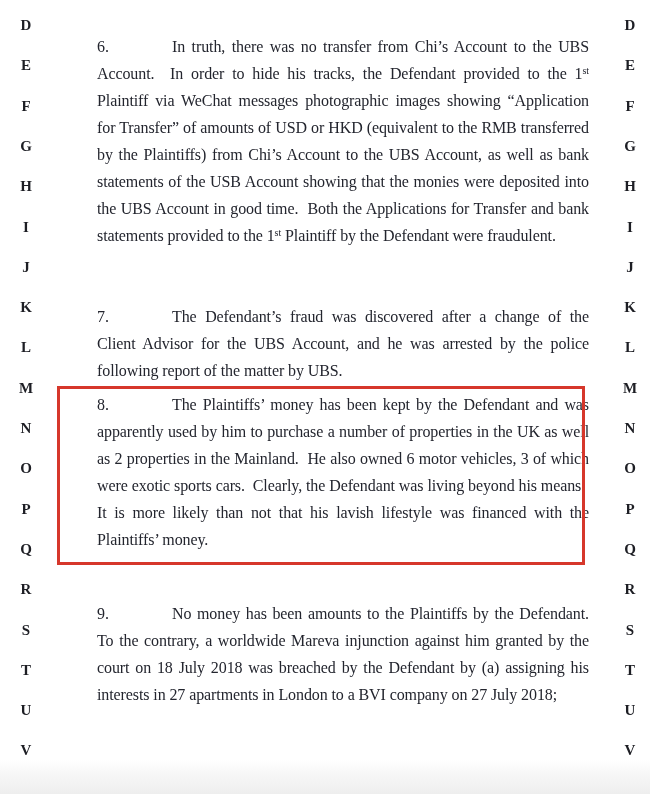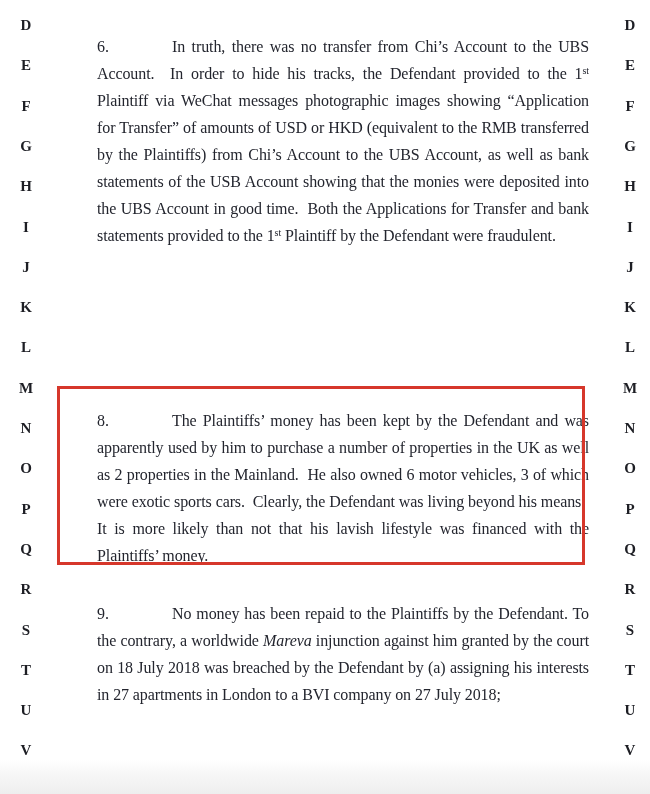--- a/index.html
+++ b/index.html
@@ -38,33 +38,33 @@
     width: 492px;
     margin: 11px;
     font-size: 16px;
     line-height: 27px;
     letter-spacing: -0.1px;
     text-align: justify;
     color: inherit;
   }
   .p6 { top: 22px; }
   .p7 { top: 292px; }
-  .p8 { top: 396px; }
+  .p8 { top: 380px; }
   .p9 { top: 589px; }
   .pnum {
     display: inline-block;
     width: 75px;
   }
   .sup {
     font-size: 10px;
     line-height: 10px;
     position: relative;
     top: -5px;
   }
-  .italic { font-style: italic; }
+  .italic { }
   
   .red-box {
     position: absolute;
     left: 57px;
     top: 386px;
     width: 528px;
     height: 179px;
     border: 3px solid #d6372b;
     box-sizing: border-box;
     background: transparent;
@@ -122,22 +122,23 @@
       <span class="mletter" style="top: 540.9px; color: rgb(29, 30, 36);">Q</span>
       <span class="mletter" style="top: 581.2px; color: rgb(29, 30, 36);">R</span>
       <span class="mletter" style="top: 621.5px; color: rgb(29, 30, 36);">S</span>
       <span class="mletter" style="top: 661.8px; color: rgb(29, 30, 36);">T</span>
       <span class="mletter" style="top: 702.1px; color: rgb(29, 30, 36);">U</span>
       <span class="mletter" style="top: 742.4px; color: rgb(29, 30, 36);">V</span>
     </div>
 
   <p class="para p6"><span class="pnum">6.</span><span>In truth, there was no transfer from Chi’s Account to the UBS Account.&nbsp; In order to hide his tracks, the Defendant provided to the 1</span><span class="sup">st</span><span> Plaintiff via WeChat messages photographic images showing “Application for Transfer” of amounts of USD or HKD (equivalent to the RMB transferred by the Plaintiffs) from Chi’s Account to the UBS Account, as well as bank statements of the USB Account showing that the monies were deposited into the UBS Account in good time.&nbsp; Both the Applications for Transfer and bank statements provided to the 1</span><span class="sup">st</span><span> Plaintiff by the Defendant were fraudulent.</span></p>
 
+  <p class="para p7"><span class="pnum">7.</span><span>The Defendant’s fraud was discovered after a change of the Client Advisor for the UBS Account, and he was arrested by the police following report of the matter by UBS.</span></p>
 
   <p class="para p8"><span class="pnum">8.</span><span>The Plaintiffs’ money has been kept by the Defendant and was apparently used by him to purchase a number of properties in the UK as well as 2 properties in the Mainland.&nbsp; He also owned 6 motor vehicles, 3 of which were exotic sports cars.&nbsp; Clearly, the Defendant was living beyond his means.&nbsp; It is more likely than not that his lavish lifestyle was financed with the Plaintiffs’ money.</span></p>
 
-  <p class="para p9"><span class="pnum">9.</span><span>No money has been repaid to the Plaintiffs by the Defendant. To the contrary, a worldwide </span><span class="italic">Mareva</span><span> injunction against him granted by the court on 18 July 2018 was breached by the Defendant by (a) assigning his interests in 27 apartments in London to a BVI company on 27 July 2018;</span></p>
+  <p class="para p9"><span class="pnum">9.</span><span>No money has been amounts to the Plaintiffs by the Defendant. To the contrary, a worldwide </span><span class="italic">Mareva</span><span> injunction against him granted by the court on 18 July 2018 was breached by the Defendant by (a) assigning his interests in 27 apartments in London to a BVI company on 27 July 2018;</span></p>
 
   <div class="red-box" style="border-color: rgb(214, 55, 43);"></div>
 
   <div class="footer-strip"></div>
 
 </div>
 
 </body></html>

